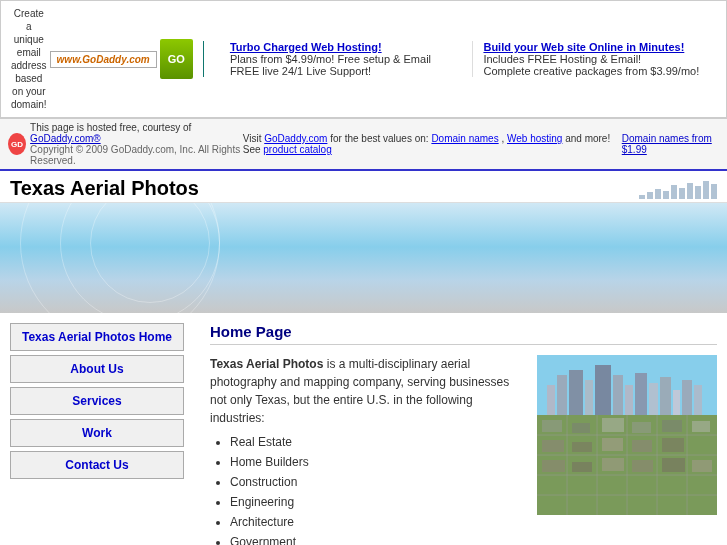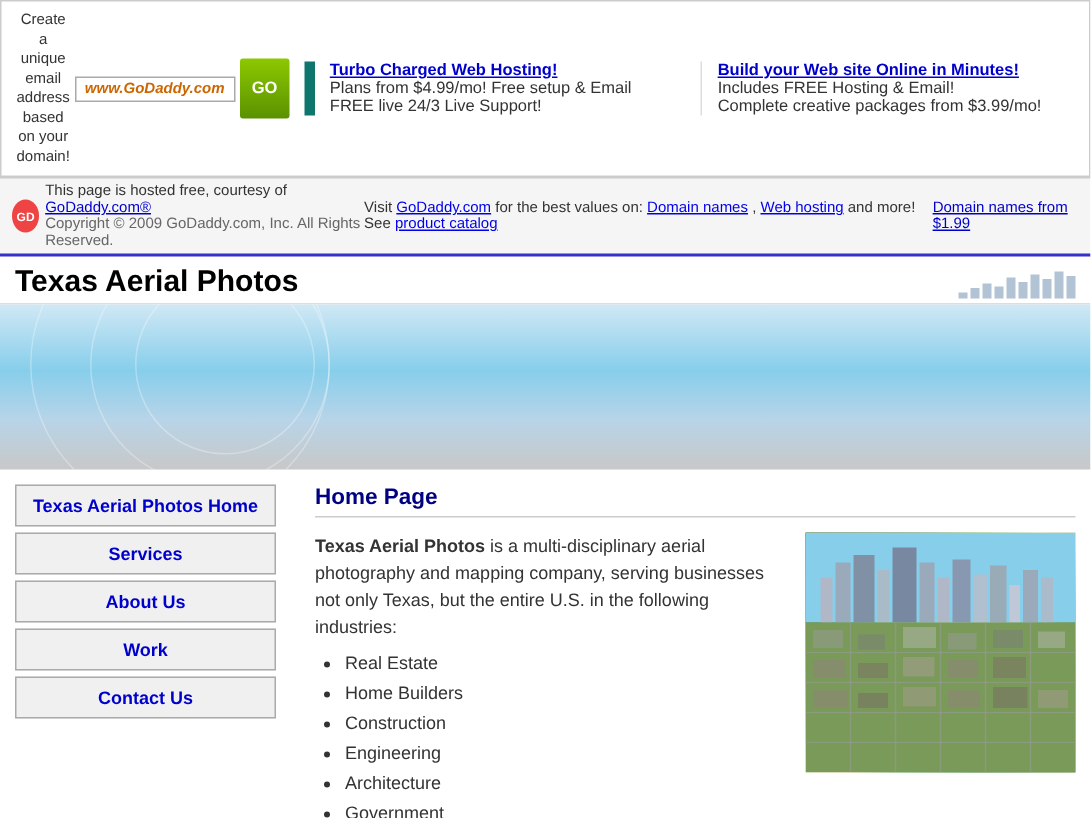--- a/index.html
+++ b/index.html
@@ -27,22 +27,22 @@
       border: none;
       padding: 14px 8px;
       font-size: 11px;
       cursor: pointer;
       border-radius: 2px;
     }
     #banner-middle {
       flex: 1;
       font-size: 11px;
       color: #333;
-      padding-left: 10px;
-      border-left: 7px solid #0f766e;
+      padding-left: 26px;
+      border-left: 1px solid #0f766e;
     }
     #banner-middle a, #banner-right a {
       color: #00c;
       text-decoration: underline;
     }
     .banner-title { font-weight: bold; color: #00c; font-size: 11px; }
     #banner-right {
       flex: 1;
       font-size: 11px;
       color: #333;
@@ -177,21 +177,21 @@
       <span style="font-size:10px;color:#333;text-align:center;line-height:1.3;">Create a unique email address based on your domain!</span>
       <div style="border:1px solid #aaa;padding:2px 6px;font-size:10px;color:#cc6600;font-weight:bold;font-style:italic;">
         <span>www.GoDaddy.com</span>
       </div>
       <button class="go-btn">GO</button>
     </div>
   </div>
   <div id="banner-middle">
     <div><a href="#" class="banner-title">Turbo Charged Web Hosting!</a></div>
     <div>Plans from $4.99/mo! Free setup &amp; Email</div>
-    <div>FREE live 24/3 Live Support!</div>
+    <div>FREE live 24/1 Live Support!</div>
   </div>
   <div id="banner-right">
     <div><a href="#" class="banner-title">Build your Web site Online in Minutes!</a></div>
     <div>Includes FREE Hosting &amp; Email!</div>
     <div>Complete creative packages from $3.99/mo!</div>
   </div>
 </div>
 
 <div id="hosted-bar">
   <div id="hosted-bar-left">
@@ -239,24 +239,24 @@
   <div class="header-circle" style="width:120px;height:120px;top:-20px;left:90px;"></div>
 </div>
 
 <div id="main-content">
 
   <div id="sidebar">
     <a class="nav-item" href="#">
       <span>Texas Aerial Photos Home</span>
     </a>
     <a class="nav-item" href="#">
+      <span>About Us</span>
+    </a>
+    <a class="nav-item" href="#">
       <span>Services</span>
-    </a>
-    <a class="nav-item" href="#">
-      <span>About Us</span>
     </a>
     <a class="nav-item" href="#">
       <span>Work</span>
     </a>
     <a class="nav-item" href="#">
       <span>Contact Us</span>
     </a>
   </div>
 
   <div id="content-area">

